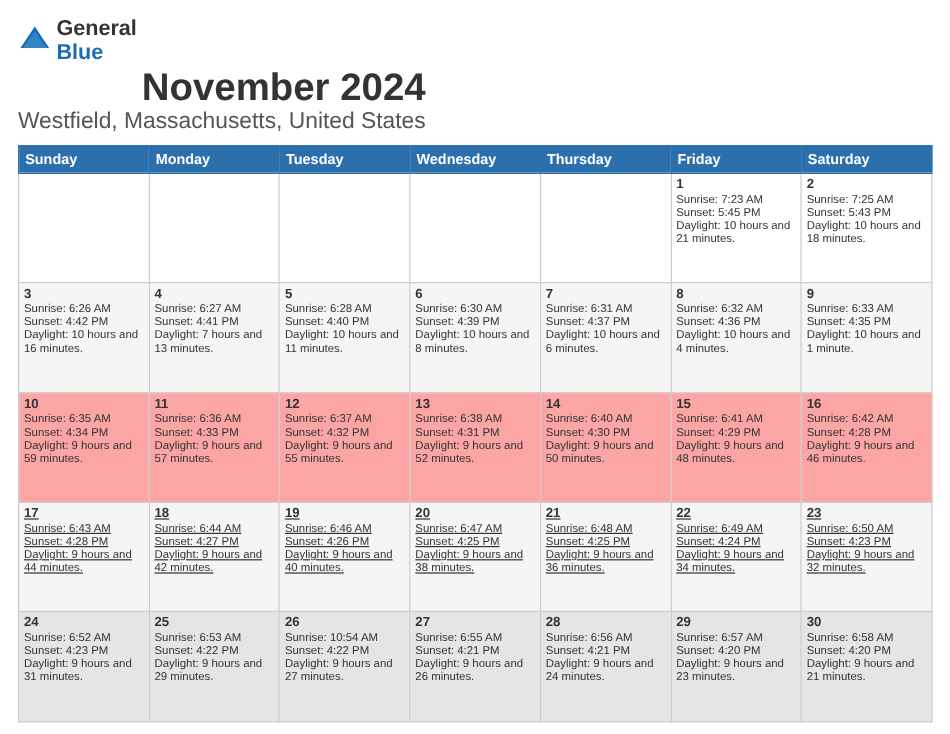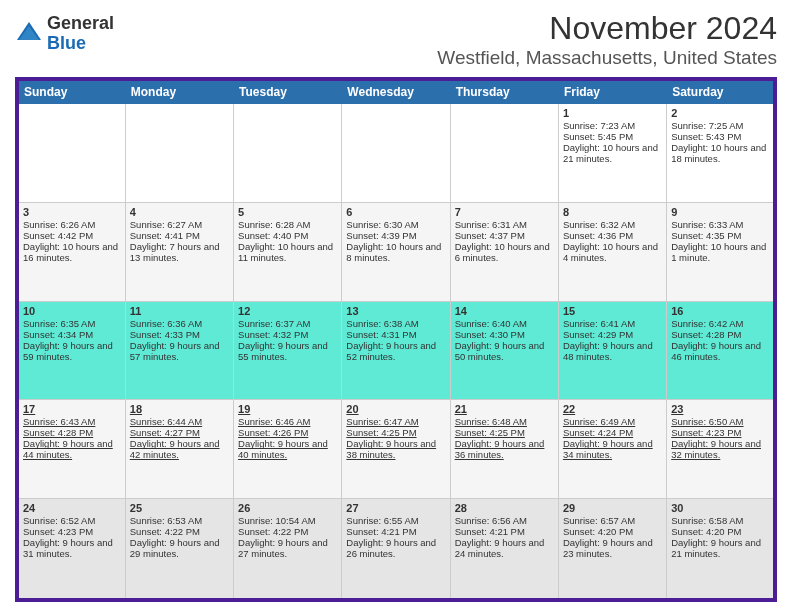--- a/index.html
+++ b/index.html
@@ -12,23 +12,23 @@
     }
     .page {
       width: 792px;
       height: 612px;
       padding: 10px 15px;
       display: flex;
       flex-direction: column;
     }
     .header {
       display: flex;
-      justify-content: space-between;
       align-items: flex-start;
       margin-bottom: 8px;
+      flex-direction: column;
     }
     .logo {
       display: flex;
       align-items: center;
       margin-top: 4px;
     }
     .logo-text {
       font-size: 18px;
       font-weight: bold;
       line-height: 1.1;
@@ -39,29 +39,29 @@
       width: 28px;
       height: 28px;
       margin-right: 4px;
     }
     .title-block {
       text-align: right;
     }
     .month-title {
       font-size: 32px;
       color: #333;
-      font-weight: normal;
+      font-weight: bold;
     }
     .location {
       font-size: 19px;
       color: #555;
     }
     .calendar {
       flex: 1;
-      border: 4px solid #4c1d95;
+      border: 1px solid #4c1d95;
       border-collapse: collapse;
       width: 100%;
       table-layout: fixed;
     }
     .calendar th {
       background: #2c6fad;
       color: #fff;
       text-align: left;
       padding: 4px 5px;
       font-size: 12px;
@@ -83,21 +83,21 @@
       font-size: 11px;
       font-weight: bold;
       display: block;
       margin-bottom: 1px;
     }
     .empty-cell {
       background: #fff !important;
     }
     .week1 td { background: #fff; }
     .week2 td { background: #f0f0f0; }
-    .week3 td { background: #5eead4; }
+    .week3 td { background: #fca5a5; }
     .week4 td { background: #f0f0f0; text-decoration: underline; }
     .week5 td { background: #e5e5e5; }
   </style>
 </head>
 <body>
 
 <div class="page">
   <div class="header">
     <div class="logo">
       <svg class="logo-icon" viewBox="0 0 28 28">

